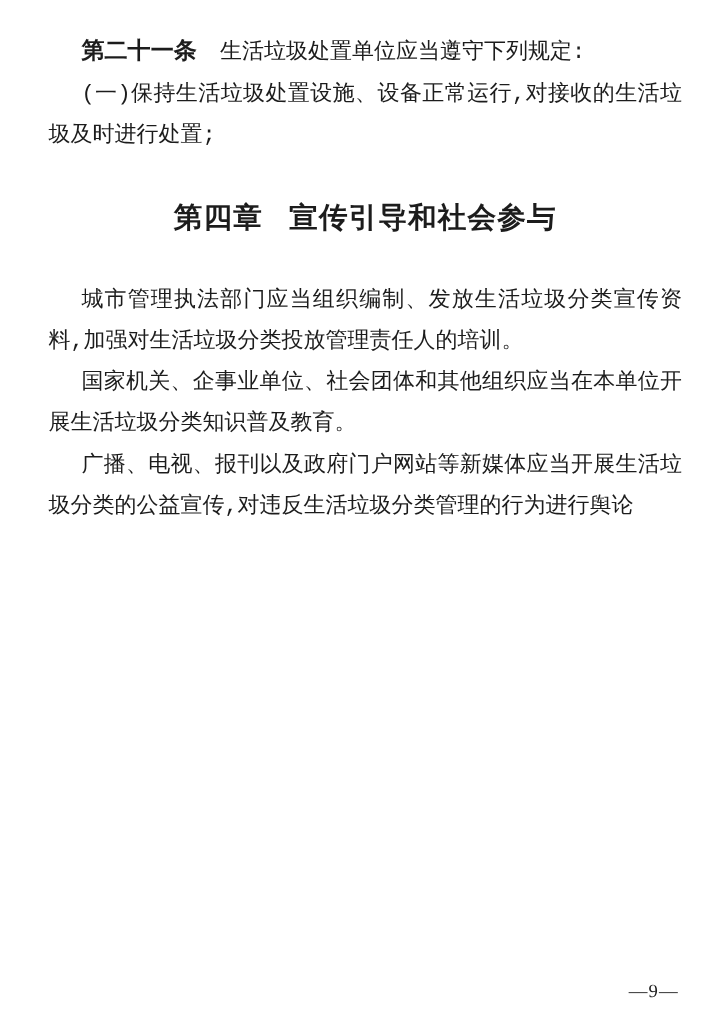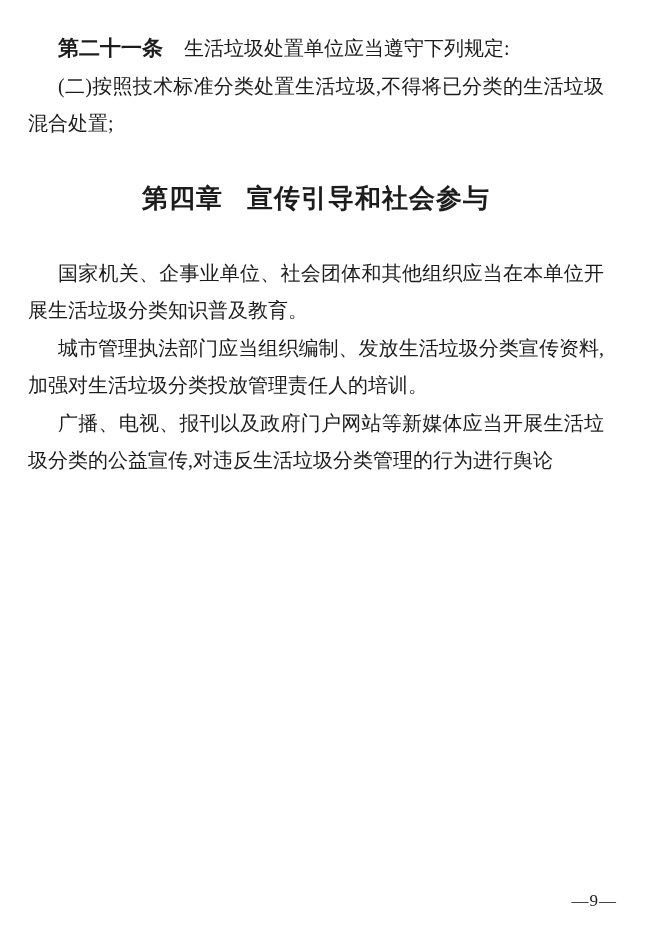--- a/index.html
+++ b/index.html
@@ -12,22 +12,23 @@
     width: 662px;
     height: 940px;
     background: #ffffff;
     overflow: hidden;
     font-family: "Liberation Serif", "DejaVu Serif", serif;
     color: #1c1c1c;
   }
   .content {
     position: absolute;
     top: 30px;
-    left: 28px;
+    left: 44px;
     width: 576px;
+    font-family: Liberation Mono, monospace;
   }
   .para {
     margin: 0;
     font-size: 20px;
     line-height: 37.5px;
     text-align: justify;
     text-justify: inter-character;
     text-indent: 30px;
   }
   .lead {
@@ -57,30 +58,30 @@
   }
 </style>
 </head>
 <body>
 
 <div class="page">
   <div class="content">
 
     <p class="para"><span class="lead">第二十一条</span><span>生活垃圾处置单位应当遵守下列规定:</span></p>
 
+    <p class="para">(一)保持生活垃圾处置设施、设备正常运行,对接收的生活垃圾及时进行处置;</p>
 
-    <p class="para">(二)按照技术标准分类处置生活垃圾,不得将已分类的生活垃圾混合处置;</p>
 
 
     <h2 class="chapter"><span class="chapter-label">第四章</span><span>宣传引导和社会参与</span></h2>
 
 
+    <p class="para">城市管理执法部门应当组织编制、发放生活垃圾分类宣传资料,加强对生活垃圾分类投放管理责任人的培训。</p>
+
     <p class="para">国家机关、企事业单位、社会团体和其他组织应当在本单位开展生活垃圾分类知识普及教育。</p>
-
-    <p class="para">城市管理执法部门应当组织编制、发放生活垃圾分类宣传资料,加强对生活垃圾分类投放管理责任人的培训。</p>
 
 
     <p class="para">广播、电视、报刊以及政府门户网站等新媒体应当开展生活垃圾分类的公益宣传,对违反生活垃圾分类管理的行为进行舆论</p>
 
   </div>
 
   <div class="page-number">—9—</div>
 </div>
 
 </body></html>

